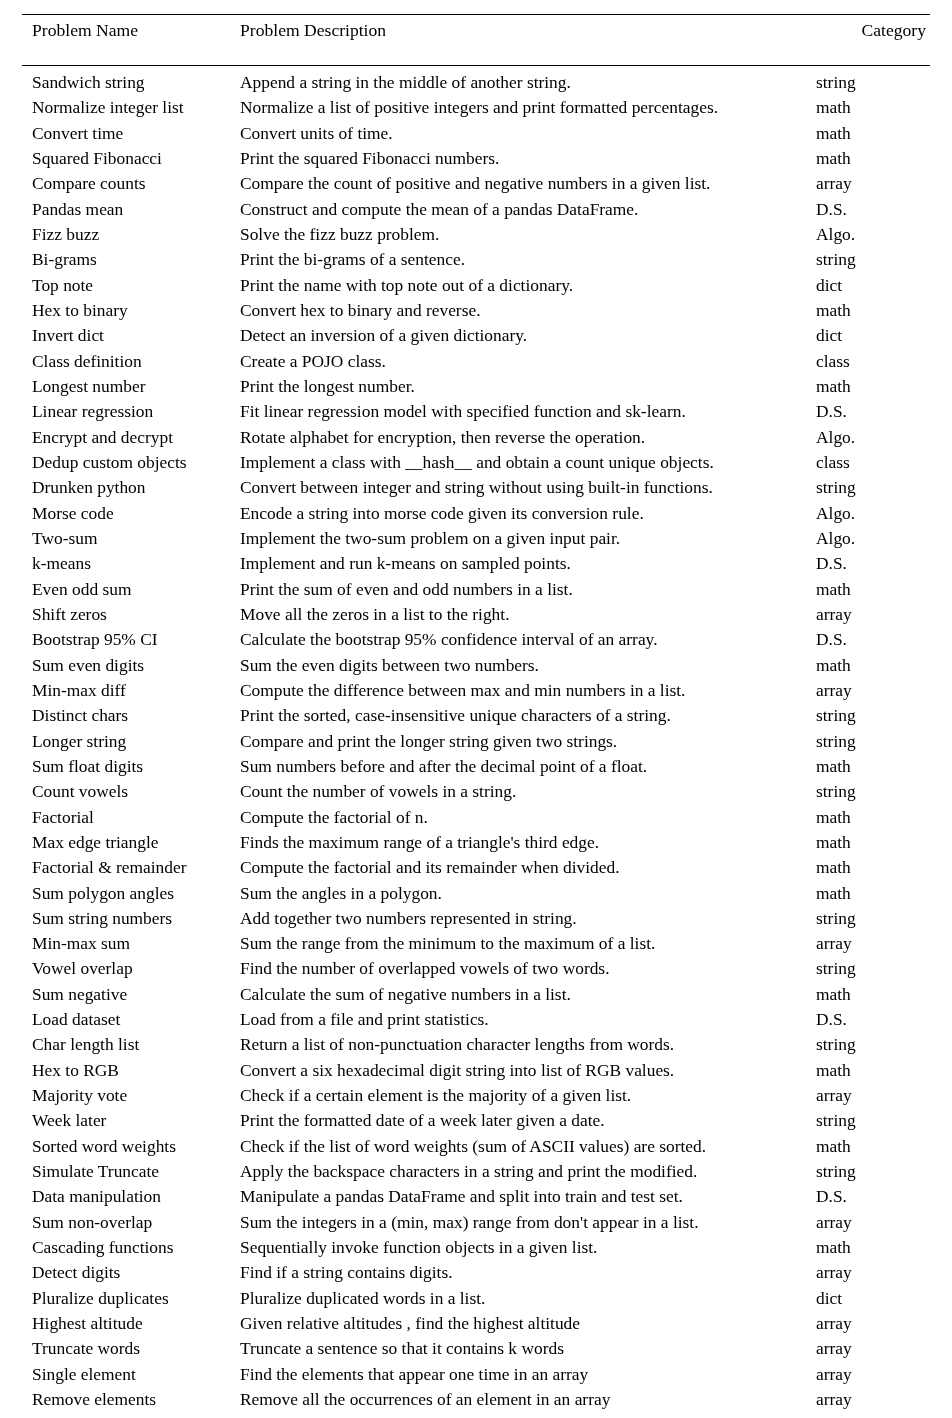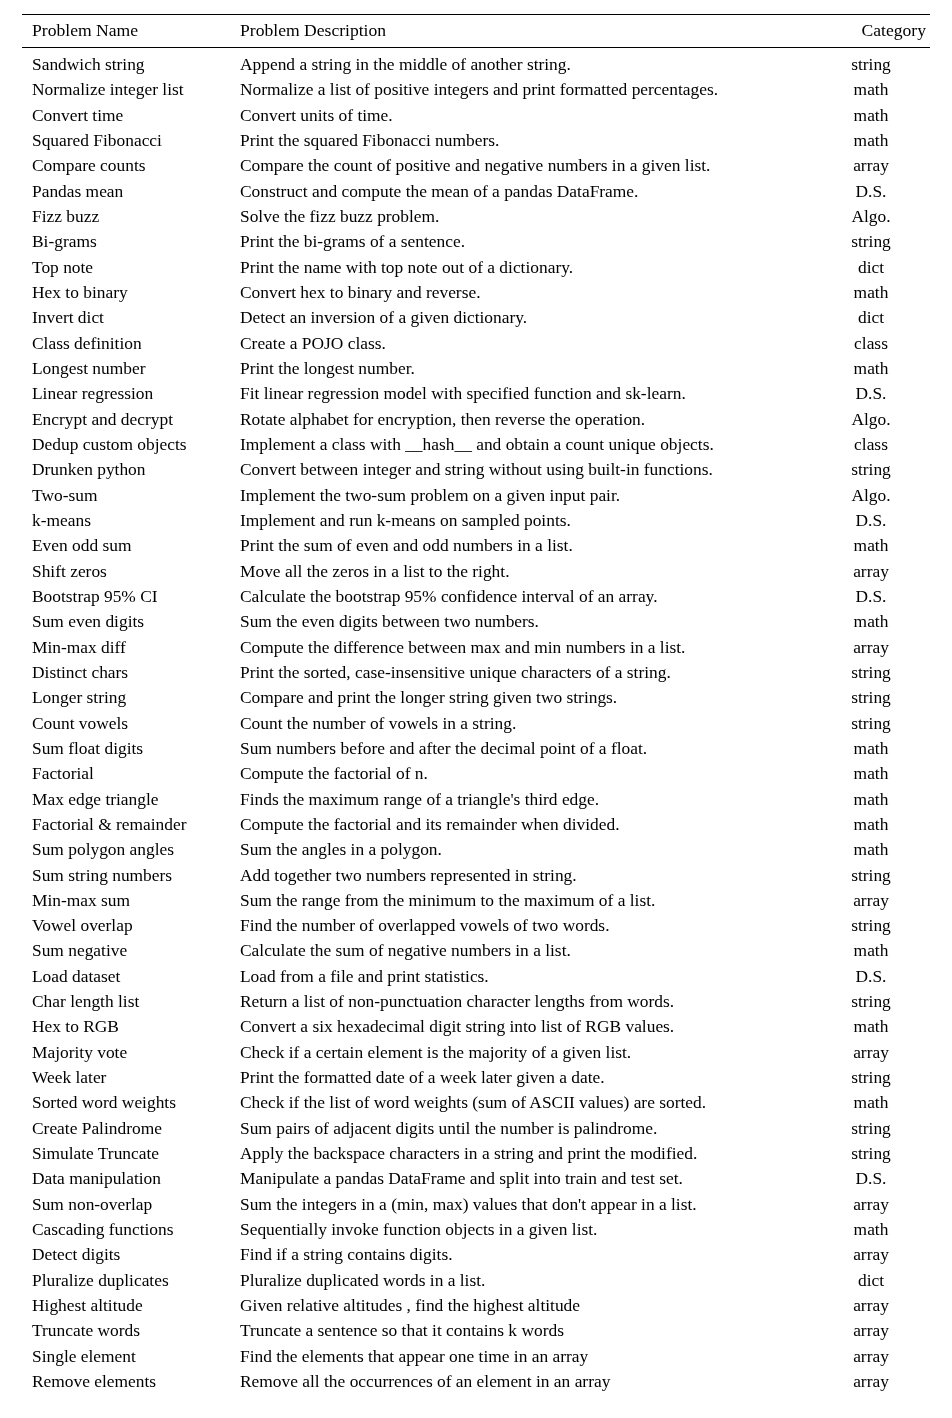--- a/index.html
+++ b/index.html
@@ -26,40 +26,39 @@
     border-collapse: collapse;
     table-layout: fixed;
     font-size: 17.4px;
   }
   table.problems col.c-name  { width: 208px; }
   table.problems col.c-desc  { width: 580px; }
   table.problems col.c-cat   { width: 120px; }
   thead th {
     font-weight: normal;
     text-align: left;
-    padding: 5px 4px 6px 10px;
+    padding: 5px 4px 24px 10px;
     border-top: 1.6px solid #000;
     border-bottom: 0.9px solid #000;
     font-size: 17.6px;
     vertical-align: bottom;
   }
   thead th.cat {
     padding-left: 6px;
     text-align: right;
   }
   tbody td {
     padding: 1.1px 4px 1.1px 10px;
     vertical-align: baseline;
     line-height: 1.33;
     white-space: nowrap;
     overflow: hidden;
   }
   tbody td.cat {
     padding-left: 6px;
-    text-align: center;
   }
   tbody tr:first-child td {
     padding-top: 5px;
   }
   tbody tr:last-child td {
     padding-bottom: 5px;
   }
 </style>
 </head>
 <body>
@@ -159,20 +158,25 @@
           <td class="name">Dedup custom objects</td>
           <td class="desc">Implement a class with __hash__ and obtain a count unique objects.</td>
           <td class="cat">class</td>
         </tr>
         <tr>
           <td class="name">Drunken python</td>
           <td class="desc">Convert between integer and string without using built-in functions.</td>
           <td class="cat">string</td>
         </tr>
         <tr>
+          <td class="name">Morse code</td>
+          <td class="desc">Encode a string into morse code given its conversion rule.</td>
+          <td class="cat">Algo.</td>
+        </tr>
+        <tr>
           <td class="name">Two-sum</td>
           <td class="desc">Implement the two-sum problem on a given input pair.</td>
           <td class="cat">Algo.</td>
         </tr>
         <tr>
           <td class="name">k-means</td>
           <td class="desc">Implement and run k-means on sampled points.</td>
           <td class="cat">D.S.</td>
         </tr>
         <tr>
@@ -204,30 +208,30 @@
           <td class="name">Distinct chars</td>
           <td class="desc">Print the sorted, case-insensitive unique characters of a string.</td>
           <td class="cat">string</td>
         </tr>
         <tr>
           <td class="name">Longer string</td>
           <td class="desc">Compare and print the longer string given two strings.</td>
           <td class="cat">string</td>
         </tr>
         <tr>
+          <td class="name">Sum float digits</td>
+          <td class="desc">Sum numbers before and after the decimal point of a float.</td>
+          <td class="cat">math</td>
+        </tr>
+        <tr>
           <td class="name">Count vowels</td>
           <td class="desc">Count the number of vowels in a string.</td>
           <td class="cat">string</td>
         </tr>
         <tr>
-          <td class="name">Sum float digits</td>
-          <td class="desc">Sum numbers before and after the decimal point of a float.</td>
-          <td class="cat">math</td>
-        </tr>
-        <tr>
           <td class="name">Factorial</td>
           <td class="desc">Compute the factorial of n.</td>
           <td class="cat">math</td>
         </tr>
         <tr>
           <td class="name">Max edge triangle</td>
           <td class="desc">Finds the maximum range of a triangle's third edge.</td>
           <td class="cat">math</td>
         </tr>
         <tr>
@@ -284,37 +288,32 @@
           <td class="name">Week later</td>
           <td class="desc">Print the formatted date of a week later given a date.</td>
           <td class="cat">string</td>
         </tr>
         <tr>
           <td class="name">Sorted word weights</td>
           <td class="desc">Check if the list of word weights (sum of ASCII values) are sorted.</td>
           <td class="cat">math</td>
         </tr>
         <tr>
-          <td class="name">Create Palindrome</td>
-          <td class="desc">Sum pairs of adjacent digits until the number is palindrome.</td>
-          <td class="cat">string</td>
-        </tr>
-        <tr>
           <td class="name">Simulate Truncate</td>
           <td class="desc">Apply the backspace characters in a string and print the modified.</td>
           <td class="cat">string</td>
         </tr>
         <tr>
           <td class="name">Data manipulation</td>
           <td class="desc">Manipulate a pandas DataFrame and split into train and test set.</td>
           <td class="cat">D.S.</td>
         </tr>
         <tr>
           <td class="name">Sum non-overlap</td>
-          <td class="desc">Sum the integers in a (min, max) values that don't appear in a list.</td>
+          <td class="desc">Sum the integers in a (min, max) range from don't appear in a list.</td>
           <td class="cat">array</td>
         </tr>
         <tr>
           <td class="name">Cascading functions</td>
           <td class="desc">Sequentially invoke function objects in a given list.</td>
           <td class="cat">math</td>
         </tr>
         <tr>
           <td class="name">Detect digits</td>
           <td class="desc">Find if a string contains digits.</td>

